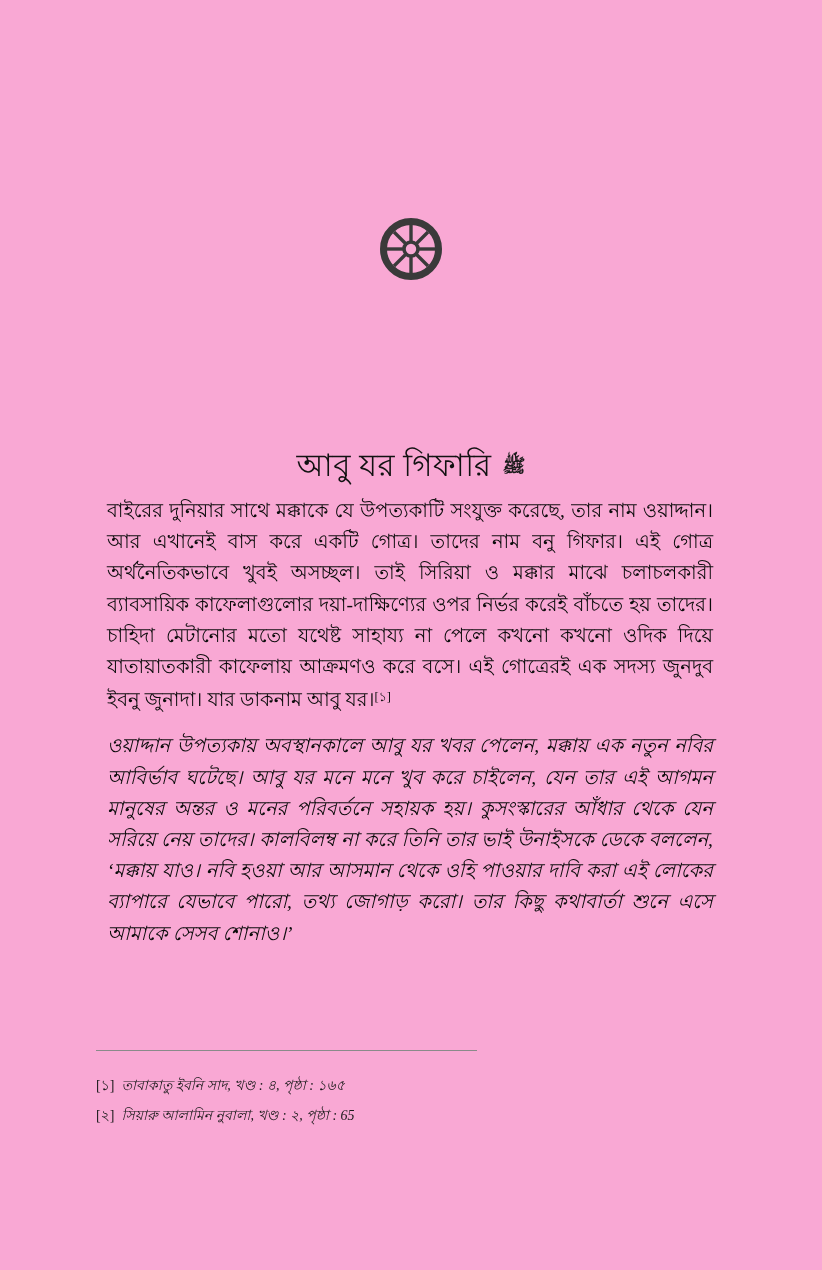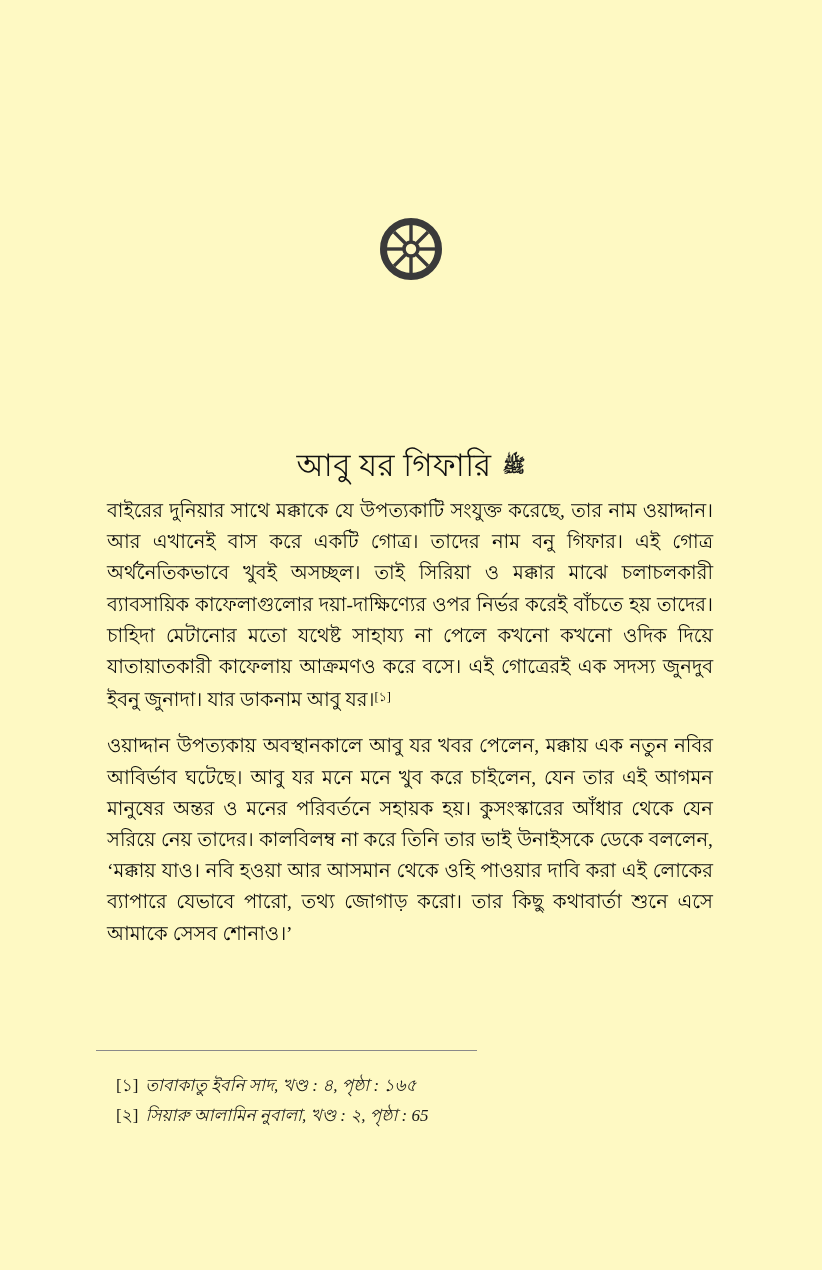--- a/index.html
+++ b/index.html
@@ -11,21 +11,21 @@
   body {
     font-family: "Liberation Serif", "DejaVu Serif", serif;
     color: #000000;
   }
 
   .page {
     position: relative;
     width: 822px;
     height: 1270px;
     margin: 0 auto;
-    background: #fef9c3;
+    background: #f9a8d4;
     overflow: hidden;
     box-sizing: border-box;
   }
 
   
   .ornament-wrap {
     position: absolute;
     left: 0;
     top: 218px;
     width: 822px;
@@ -72,20 +72,21 @@
     margin: 0 0 15px 11px;
     font-size: 19.5px;
     line-height: 31.2px;
     text-align: justify;
     text-justify: inter-word;
     color: #0b0b0b;
     word-spacing: 0.2px;
   }
   .para:last-child {
     margin-bottom: 0;
+    font-style: italic;
   }
   .fn-ref {
     font-size: 12.5px;
     vertical-align: 5px;
     letter-spacing: 0;
   }
 
   
   .footnote-area {
     position: absolute;
@@ -94,25 +95,24 @@
     width: 617px;
   }
   .footnote-rule {
     width: 381px;
     height: 0;
     border: 0;
     border-top: 1.6px solid #8a8a8a;
     margin: 0 0 20px 0;
   }
   .footnote-line {
-    font-size: 17px;
+    font-size: 14px;
     line-height: 30px;
     color: #1a1a1a;
     white-space: nowrap;
-    margin-left: 20px;
   }
   .footnote-line .fn-marker {
     font-style: normal;
     margin-right: 7px;
   }
   .footnote-line .fn-body {
     font-style: italic;
   }
 </style>
 </head>

